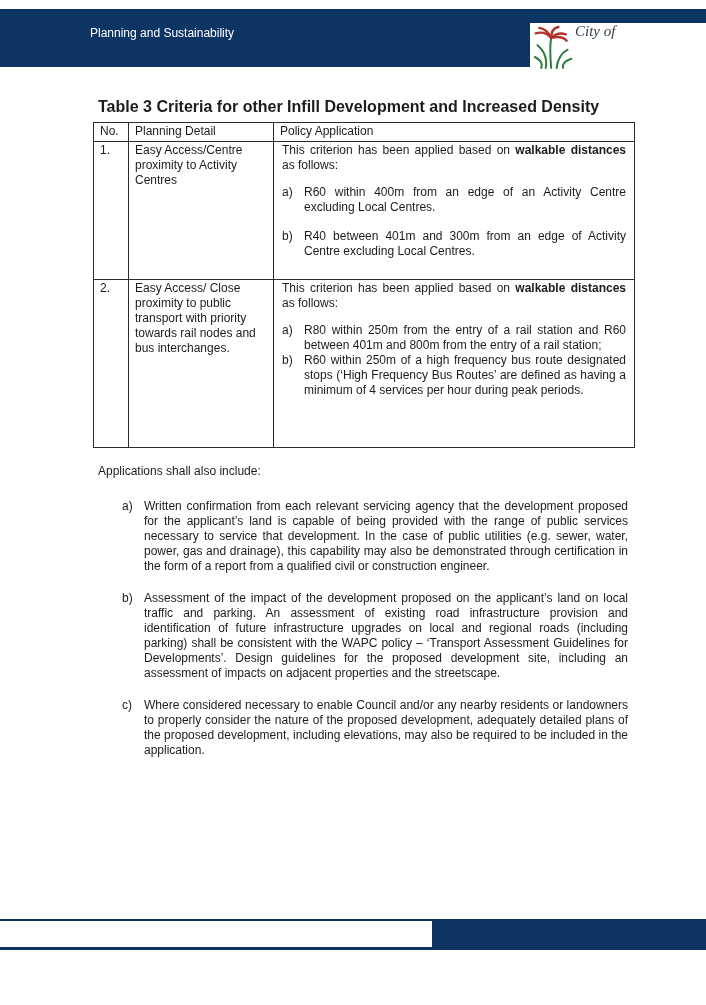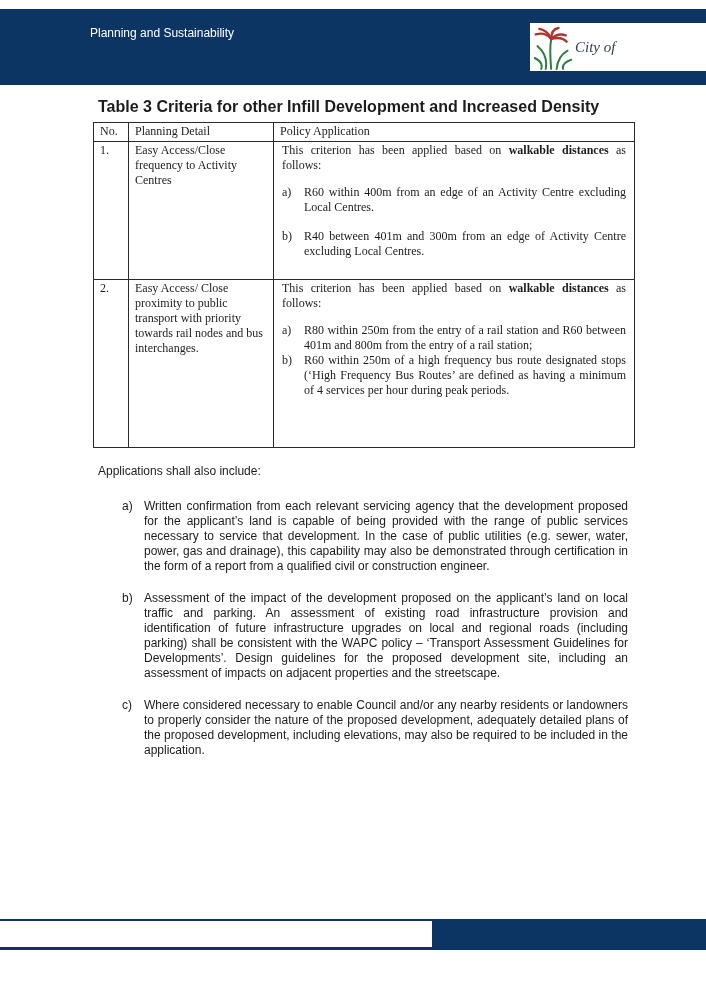--- a/index.html
+++ b/index.html
@@ -3,50 +3,50 @@
 <meta charset="utf-8">
 <style>
   html,body{margin:0;padding:0;}
   body{
     width:706px;height:1005px;position:relative;background:#ffffff;
     font-family:"Liberation Sans","DejaVu Sans",sans-serif;
     color:#1c1c1c;overflow:hidden;
   }
   
   .header-band{
-    position:absolute;left:0;top:9px;width:706px;height:76px;
+    position:absolute;left:0;top:9px;width:706px;height:58px;
     background:#0d3563;
   }
   .header-text{
     position:absolute;left:90px;top:17px;
     color:#ffffff;font-size:12px;line-height:15px;
   }
   .logo-box{
     position:absolute;left:530px;top:14px;width:176px;height:48px;
-    background:#ffffff;display:flex;align-items:center;overflow:hidden;
+    background:#ffffff;display:flex;align-items:flex-start;overflow:hidden;
   }
   .logo-plant{flex:0 0 auto;margin:2px 0 0 3px;}
   .logo-words{margin-left:2px;color:#33414e;white-space:nowrap;}
   .logo-cityof{
     font-family:"Liberation Serif","DejaVu Serif",serif;
     font-style:italic;font-size:15px;line-height:15px;margin-top:1px;
   }
   .logo-wanneroo{
     font-family:"Liberation Serif","DejaVu Serif",serif;
     font-size:27px;line-height:26px;letter-spacing:0.5px;
   }
   
   .table-caption{
     position:absolute;left:98px;top:98px;
     font-size:16px;font-weight:bold;
   }
   table.criteria{
     position:absolute;left:93px;top:122px;width:541px;
     border-collapse:collapse;table-layout:fixed;
-    font-size:12px;line-height:15px;font-family:Liberation Serif, serif;
+    font-size:12px;line-height:15px;
   }
   table.criteria th,table.criteria td{
     border:1px solid #2b2b2b;vertical-align:top;
     font-weight:normal;text-align:left;
   }
   table.criteria th{padding:1px 6px 2px 6px;}
   td.c-no{padding:1px 2px 4px 6px;}
   td.c-crit{padding:1px 4px 4px 6px;}
   td.c-pol{padding:1px 8px 14px 8px;}
   .pol-intro{text-align:justify;}
@@ -111,21 +111,21 @@
       <col style="width:361px">
     </colgroup>
   <tbody>
       <tr>
     <th>No.</th>
     <th>Planning Detail</th>
     <th>Policy Application</th>
   </tr>
   <tr class="row1">
     <td class="c-no">1.</td>
-    <td class="c-crit">Easy Access/Close frequency to Activity Centres</td>
+    <td class="c-crit">Easy Access/Centre proximity to Activity Centres</td>
     <td class="c-pol">
       <div class="pol-intro"><span>This criterion has been applied based on </span><b>walkable distances</b><span> as follows:</span></div>
       <div class="titem mt12">
         <span class="mk">a)</span>
         <div class="tx">R60 within 400m from an edge of an Activity Centre excluding Local Centres.</div>
       </div>
       <div class="titem mt14">
         <span class="mk">b)</span>
         <div class="tx">R40 between 401m and 300m from an edge of Activity Centre excluding Local Centres.</div>
       </div>

